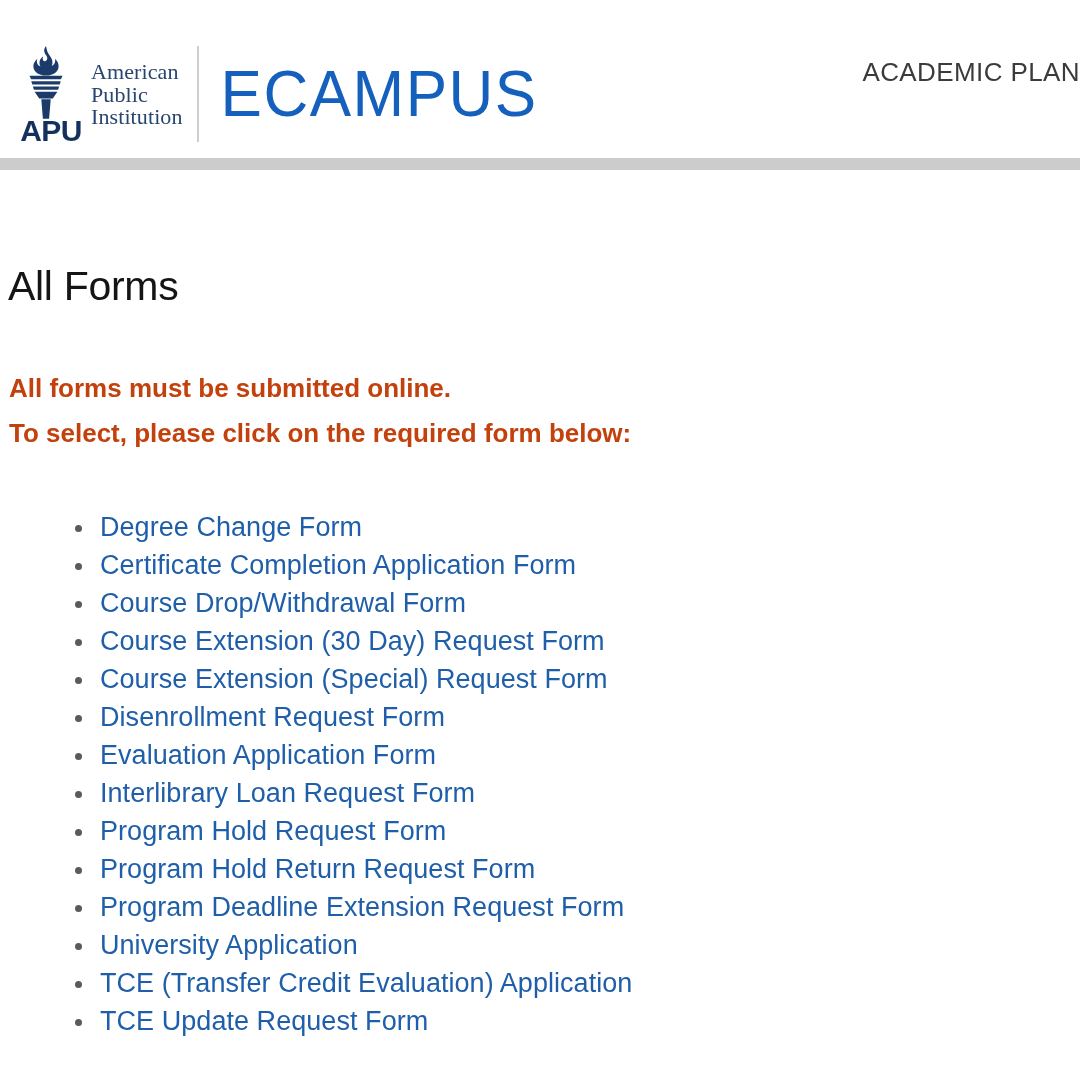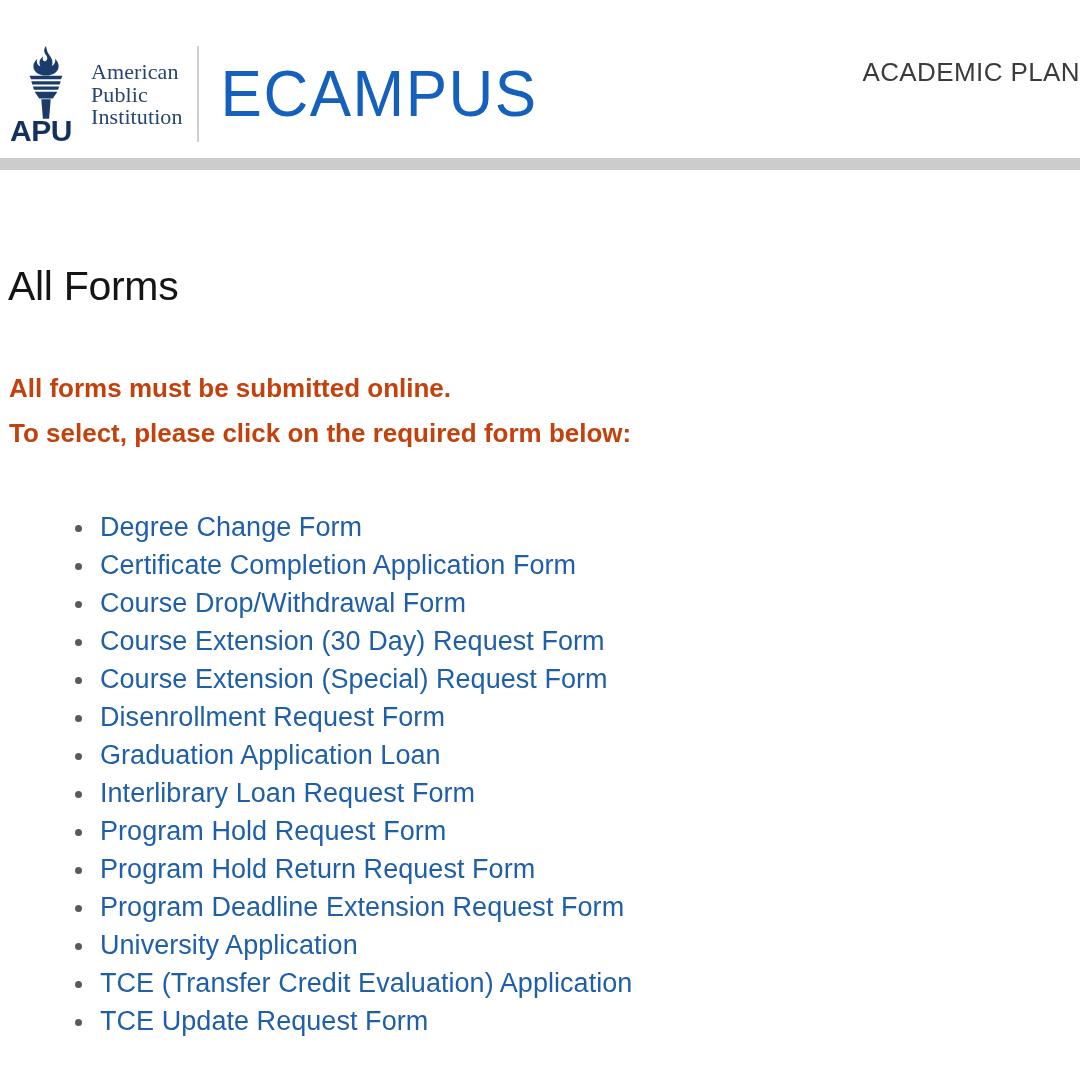--- a/index.html
+++ b/index.html
@@ -44,21 +44,21 @@
     height: 100px;
     flex: 0 0 72px;
   }
   .torch-svg { display: block; }
 
   .apu-wordmark {
     position: absolute;
     left: 0;
     bottom: -2px;
     width: 72px;
-    text-align: left;
+    text-align: right;
     font-family: "Liberation Sans", sans-serif;
     font-weight: bold;
     font-size: 30px;
     letter-spacing: -0.5px;
     color: #14315e;
     line-height: 1;
   }
 
   .apu-name {
     margin-left: 9px;
@@ -234,21 +234,21 @@
       <div>To select, please click on the required form below:</div>
     </div>
 
     <ul class="forms-list">
       <li><a class="form-link" href="#">Degree Change Form</a></li>
       <li><a class="form-link" href="#">Certificate Completion Application Form</a></li>
       <li><a class="form-link" href="#">Course Drop/Withdrawal Form</a></li>
       <li><a class="form-link" href="#">Course Extension (30 Day) Request Form</a></li>
       <li><a class="form-link" href="#">Course Extension (Special) Request Form</a></li>
       <li><a class="form-link" href="#">Disenrollment Request Form</a></li>
-      <li><a class="form-link" href="#">Graduation Application Loan</a></li>
+      <li><a class="form-link" href="#">Evaluation Application Form</a></li>
       <li><a class="form-link" href="#">Interlibrary Loan Request Form</a></li>
       <li><a class="form-link" href="#">Program Hold Request Form</a></li>
       <li><a class="form-link" href="#">Program Hold Return Request Form</a></li>
       <li><a class="form-link" href="#">Program Deadline Extension Request Form</a></li>
       <li><a class="form-link" href="#">University Application</a></li>
       <li><a class="form-link" href="#">TCE (Transfer Credit Evaluation) Application</a></li>
       <li><a class="form-link" href="#">TCE Update Request Form</a></li>
     </ul>
 
   </div>

